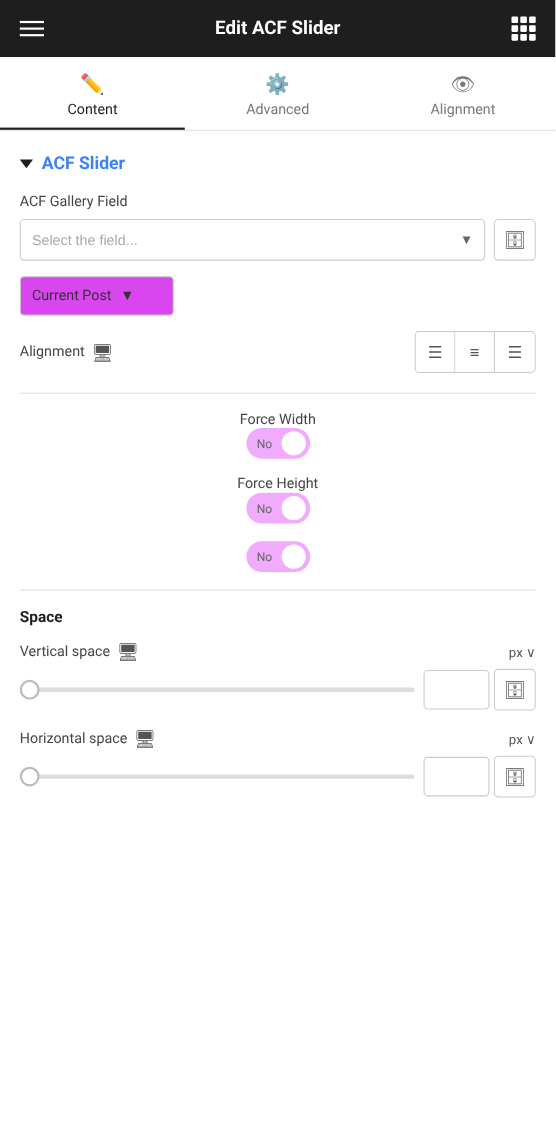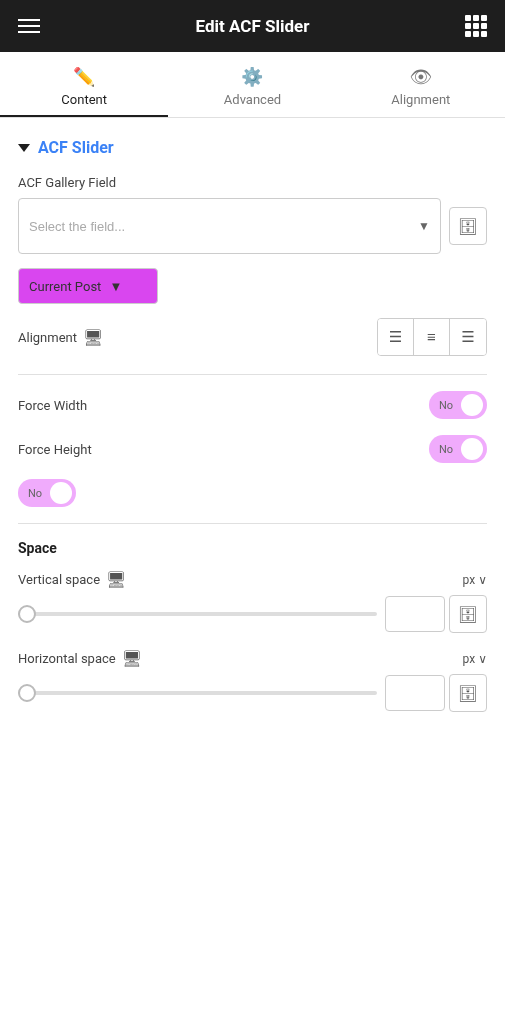--- a/index.html
+++ b/index.html
@@ -128,21 +128,21 @@
       margin-bottom: 14px;
     }
 
     .select-wrapper {
       flex: 1;
       position: relative;
       display: flex;
       align-items: center;
       border: 1px solid #ccc;
       border-radius: 4px;
-      height: 56px;
+      height: 38px;
       background: #fff;
       padding: 0 10px;
       cursor: pointer;
       justify-content: center;
     }
     .select-wrapper select {
       appearance: none;
       border: none;
       background: transparent;
       width: 100%;
@@ -251,20 +251,21 @@
       font-size: 14px;
       font-weight: 700;
       color: #1e1e1e;
       margin-bottom: 14px;
     }
 
     .toggle-row {
       display: flex;
       align-items: center;
       margin-bottom: 16px;
+      flex-direction: column;
     }
     .toggle-label {
       font-size: 13px;
       color: #444;
       flex: 1;
     }
     .toggle {
       display: flex;
       align-items: center;
       background: #f0abfc;

